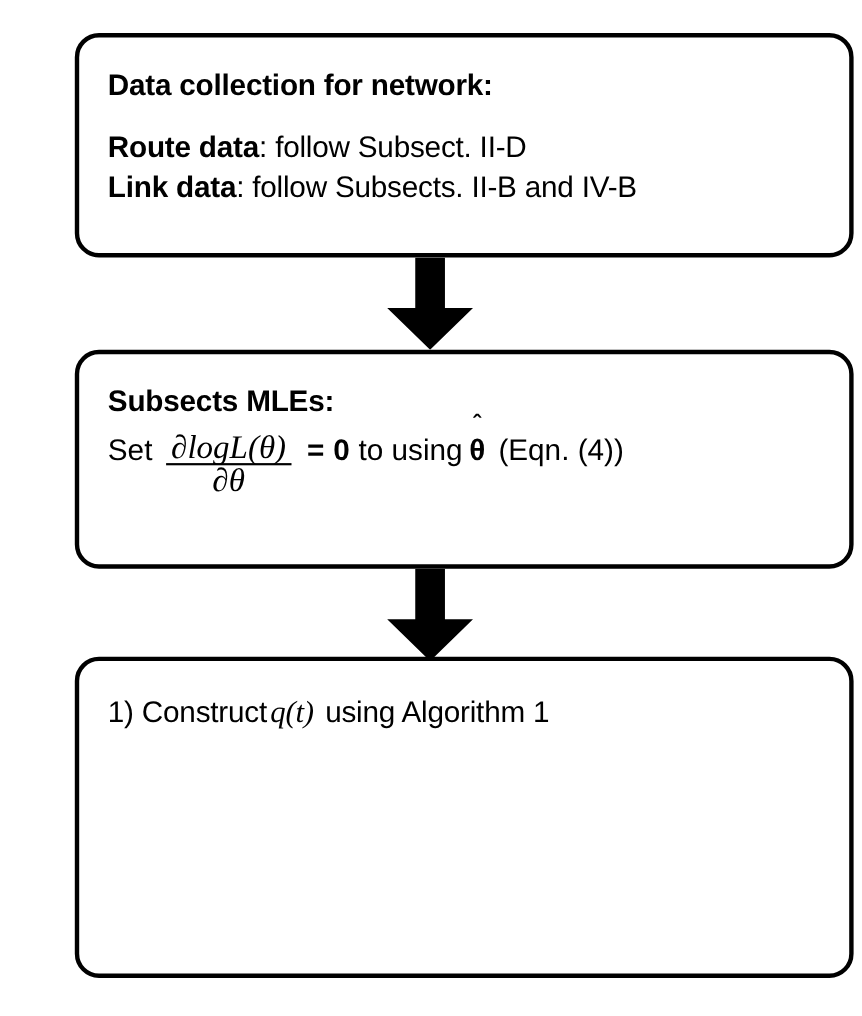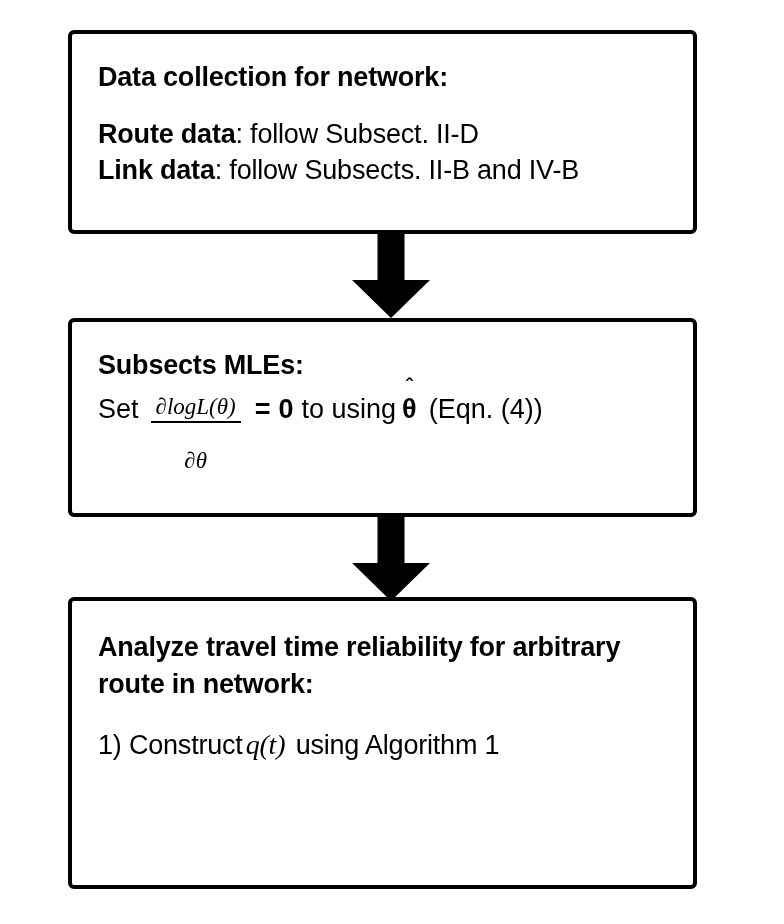--- a/index.html
+++ b/index.html
@@ -17,24 +17,24 @@
   #flowchart {
     position: relative;
     width: 784px;
     height: 924px;
   }
 
   
   .node-box {
     position: absolute;
     left: 68px;
-    width: 629px;
+    width: 708px;
     box-sizing: border-box;
     border: 4px solid #000000;
-    border-radius: 6px;
+    border-radius: 22px;
     background: #ffffff;
   }
   .node-inner {
     padding: 0 26px;
   }
 
   
   .node-title {
     font-weight: bold;
     font-size: 27px;
@@ -77,22 +77,21 @@
     line-height: 30px;
     white-space: nowrap;
   }
   .math-set { margin-right: 8px; }
   .frac {
     display: inline-flex;
     flex-direction: column;
     align-items: center;
     vertical-align: middle;
     margin: 0 4px;
-    font-size: 23px;
-    gap: 24px;
+    font-size: 30px;
   }
   .frac .num {
     padding: 0 5px 1px 5px;
     border-bottom: 2px solid #000;
     line-height: 26px;
   }
   .frac .den {
     padding: 1px 5px 0 5px;
     line-height: 26px;
   }
@@ -179,21 +178,20 @@
   </div>
 
   <div class="block-arrow" id="arrow-2">
     <svg width="80" height="84" viewBox="0 0 80 84">
       <polygon points="26.5,0 53.5,0 53.5,46 79,46 40,84 1,46 26.5,46" fill="#000000"></polygon>
     </svg>
   </div>
 
   <div class="node-box" id="box-analyze-reliability">
     <div class="node-inner">
-      <div class="node-title wrap-title">Analyze travel time reliability for arbitrary route in network:</div>
       <div class="node-line">
         <span>1)</span>
         <span>Construct</span><span class="qt">q(t)</span>
         <span>using Algorithm 1</span>
       </div>
     </div>
   </div>
 
 </div>
 

